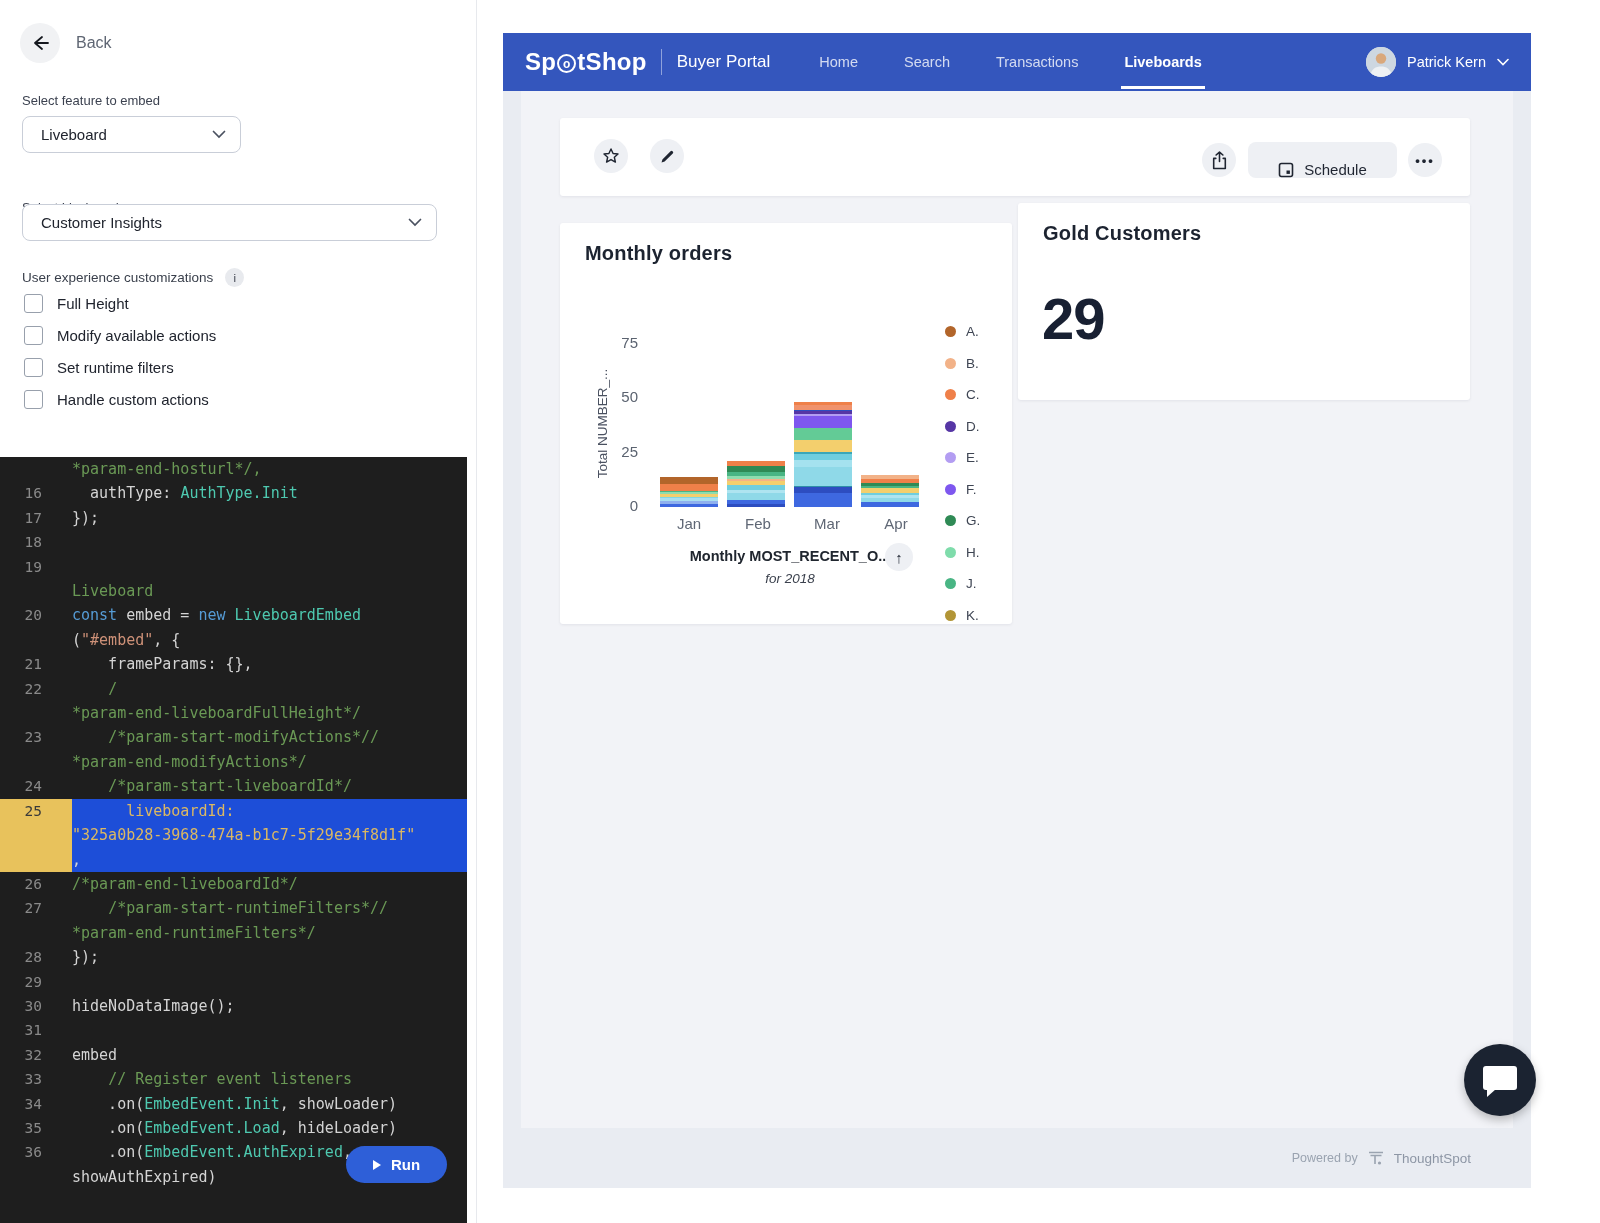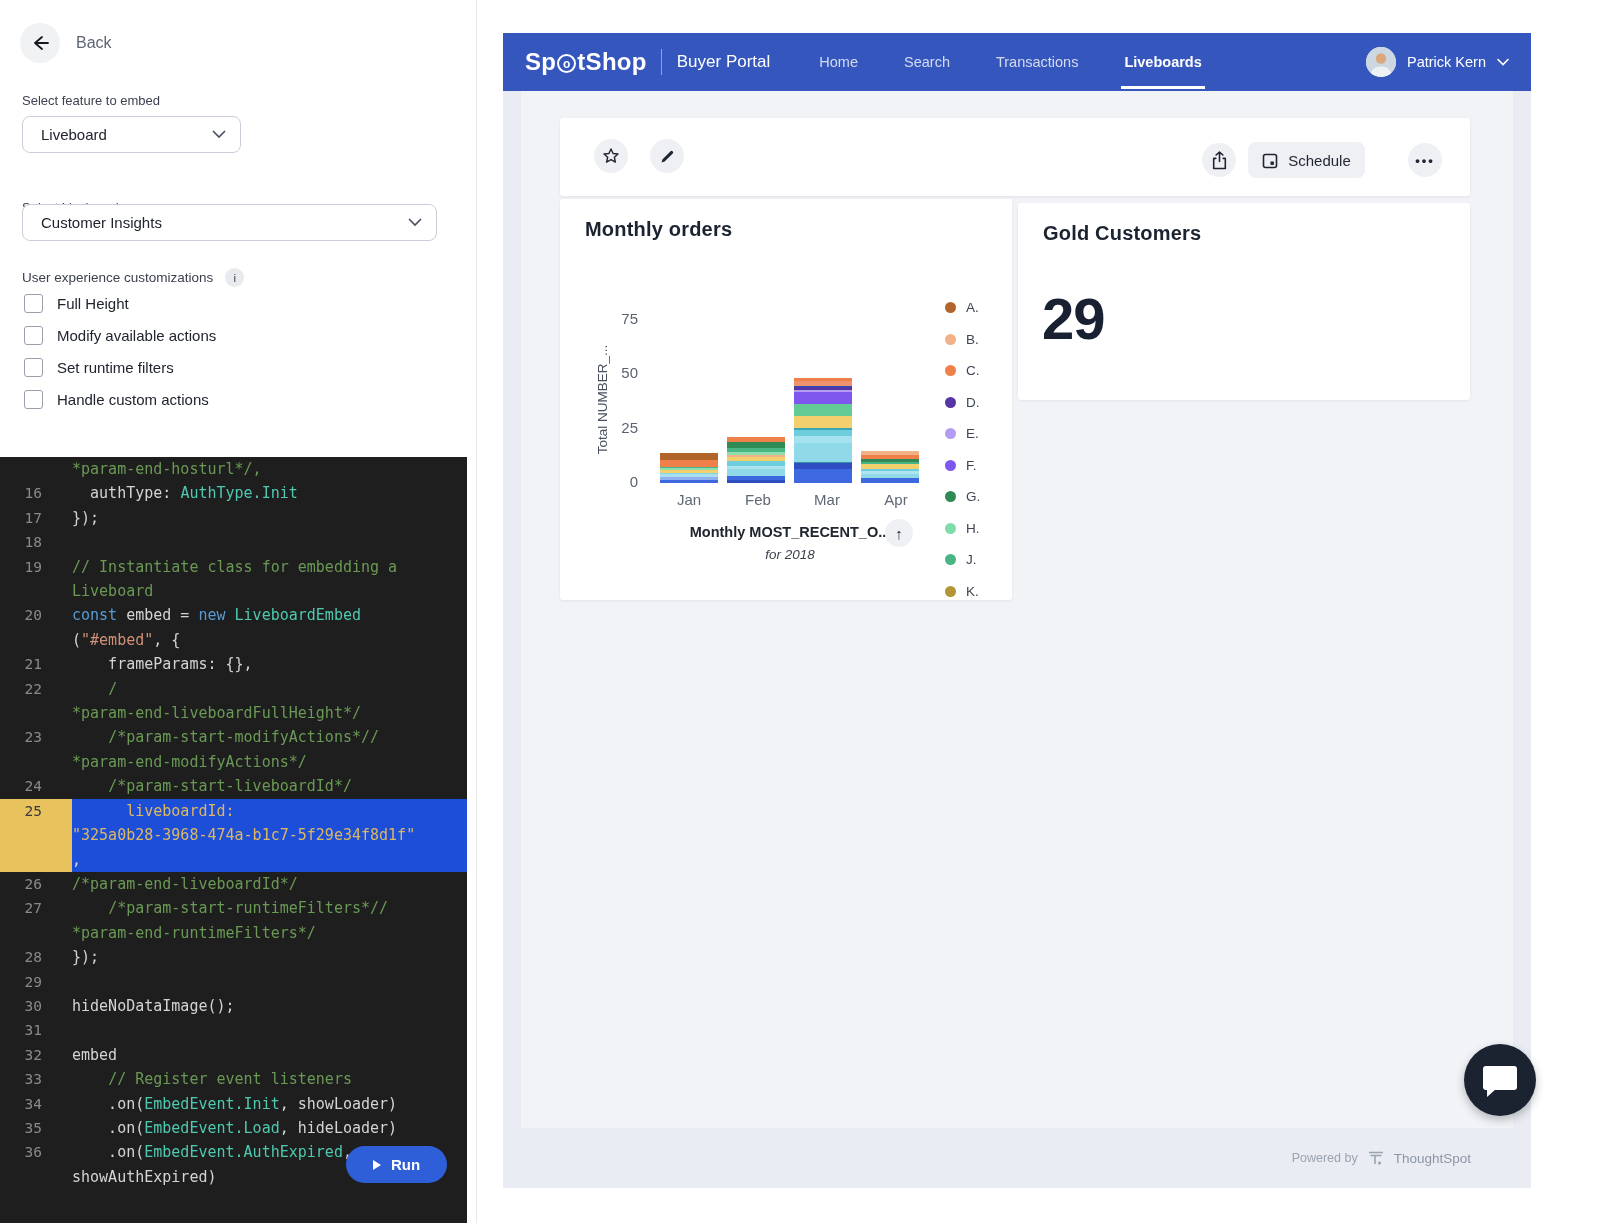--- a/index.html
+++ b/index.html
@@ -42,24 +42,24 @@
   .nav-item.active::after { content:""; position:absolute; left:20px; right:20px; bottom:2px; height:3px; background:#fff; }
   .nav-user { margin-left:auto; display:flex; align-items:center; gap:11px; margin-right:22px; cursor:pointer; }
   .avatar { width:30px; height:30px; border-radius:50%; background:#dfe5ec; overflow:hidden; }
   .user-name { font-size:14.5px; }
 
   .embed-bg { position:absolute; left:503px; top:91px; width:1028px; height:1097px; background:#e9ecf2; }
   .embed-inner { position:absolute; left:18px; top:0; width:992px; height:1037px; background:#f2f3f7; }
   .card { position:absolute; background:#fff; border-radius:3px; box-shadow:0 1px 3px rgba(35,43,60,.08); }
   .toolbar-card { left:57px; top:27px; width:910px; height:78px; }
   .icon-circle { position:absolute; width:34px; height:34px; border-radius:50%; background:#eef0f4; border:none; display:flex; align-items:center; justify-content:center; cursor:pointer; }
-  .schedule-btn { position:absolute; left:688px; top:24px; height:36px; width:117px; border:none; border-radius:8px; background:#eef0f4; display:flex; align-items:center; justify-content:center; gap:10px; font-size:15px; color:#1f2531; font-family:"Liberation Sans", sans-serif; cursor:pointer; }
+  .schedule-btn { position:absolute; left:688px; top:24px; height:36px; width:149px; border:none; border-radius:8px; background:#eef0f4; display:flex; align-items:flex-end; justify-content:center; gap:10px; font-size:15px; color:#1f2531; font-family:"Liberation Sans", sans-serif; cursor:pointer; }
   .dots { font-size:13px; letter-spacing:2px; color:#1f2531; font-weight:700; }
 
-  .chart-card { left:57px; top:108px; width:452px; height:401px; }
+  .chart-card { left:57px; top:132px; width:452px; height:401px; }
   .card-title { position:absolute; left:25px; top:19px; font-size:20px; font-weight:600; color:#1c2330; letter-spacing:.2px; }
   .bars-row { position:absolute; left:100px; top:121px; height:163px; display:flex; align-items:flex-end; gap:9px; }
   .bar-col { width:58px; display:flex; flex-direction:column-reverse; }
   .bar-seg { width:100%; }
   .xlabels { position:absolute; left:100px; top:292px; display:flex; gap:11px; }
   .xlabel { width:58px; text-align:center; font-size:15px; color:#5f6775; }
   .ytick { position:absolute; left:30px; width:48px; text-align:right; font-size:15px; color:#5b6370; }
   .ylab { position:absolute; left:-38px; top:193px; width:160px; text-align:center; font-size:13.5px; color:#4a5160; transform:rotate(-90deg); }
   .axis-title { position:absolute; left:70px; top:325px; width:320px; text-align:center; font-size:14.5px; font-weight:700; color:#20262f; }
   .axis-sub { position:absolute; left:70px; top:348px; width:320px; text-align:center; font-size:13.5px; font-style:italic; color:#3c424e; }
@@ -149,21 +149,20 @@
         <div class="crow">
     <span class="gut">17</span>
     <span class="ctext"><span style="color: rgb(212, 212, 212);">});</span></span>
   </div>
         <div class="crow">
     <span class="gut">18</span>
     <span class="ctext"></span>
   </div>
         <div class="crow">
     <span class="gut">19</span>
-    <span class="ctext"><span style="color: rgb(106, 153, 85);">// Instantiate class for embedding a</span></span>
   </div>
         <div class="crow">
     <span class="gut"></span>
     <span class="ctext"><span style="color: rgb(106, 153, 85);">Liveboard</span></span>
   </div>
         <div class="crow">
     <span class="gut">20</span>
     <span class="ctext"><span style="color: rgb(86, 156, 214);">const</span><span style="color: rgb(212, 212, 212);"> embed = </span><span style="color: rgb(86, 156, 214);">new</span><span style="color: rgb(78, 201, 176);"> LiveboardEmbed</span></span>
   </div>
         <div class="crow">

